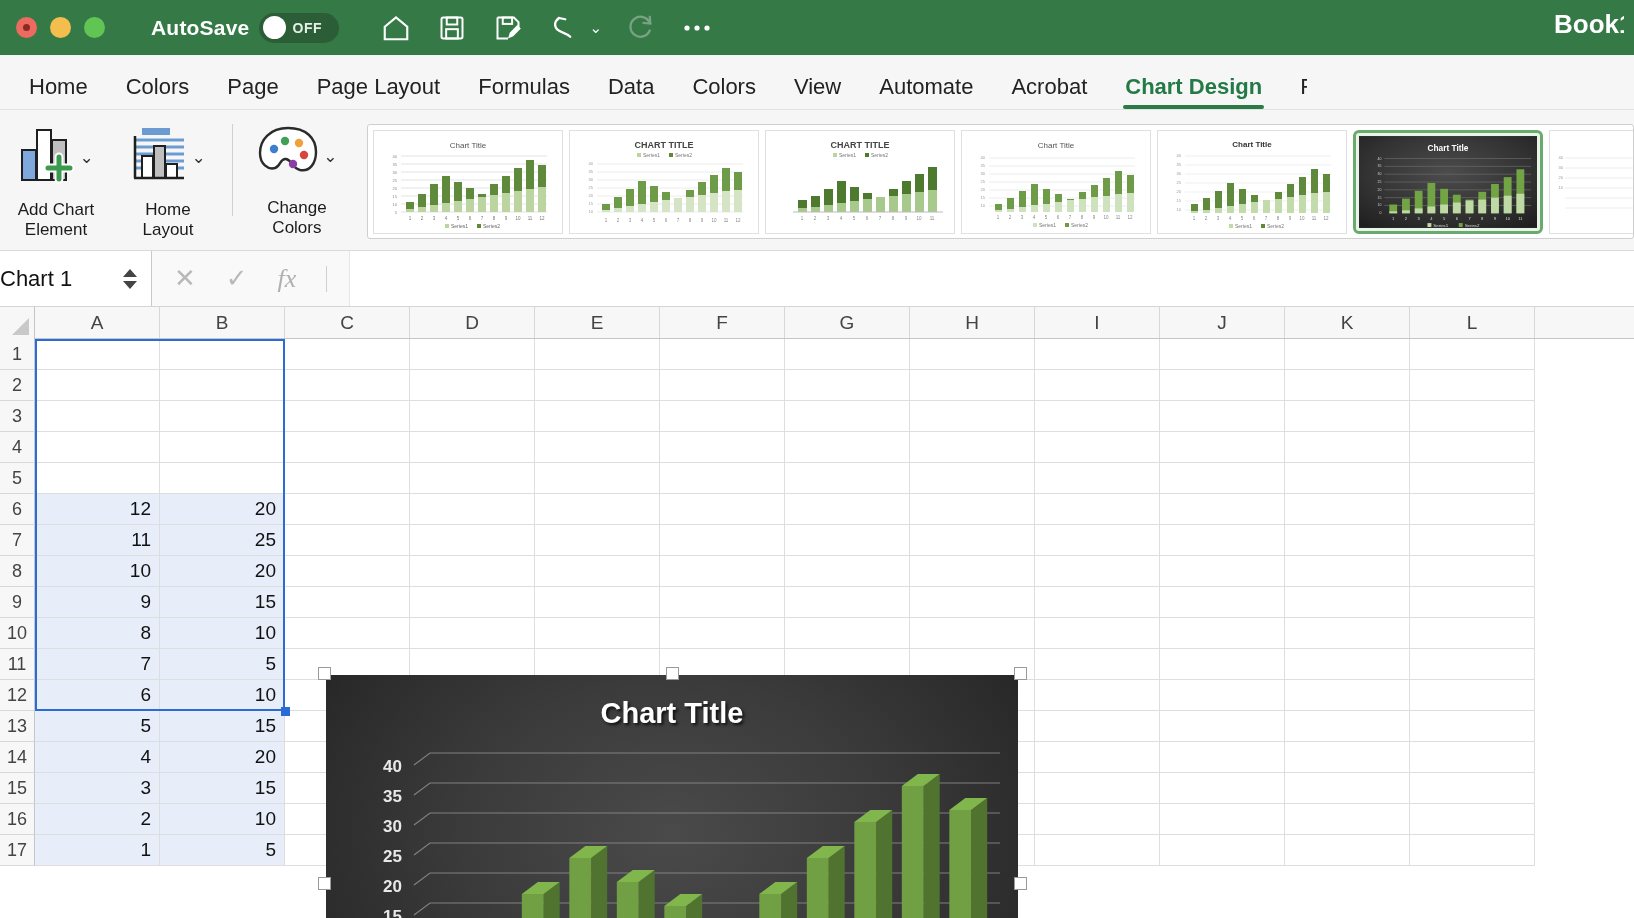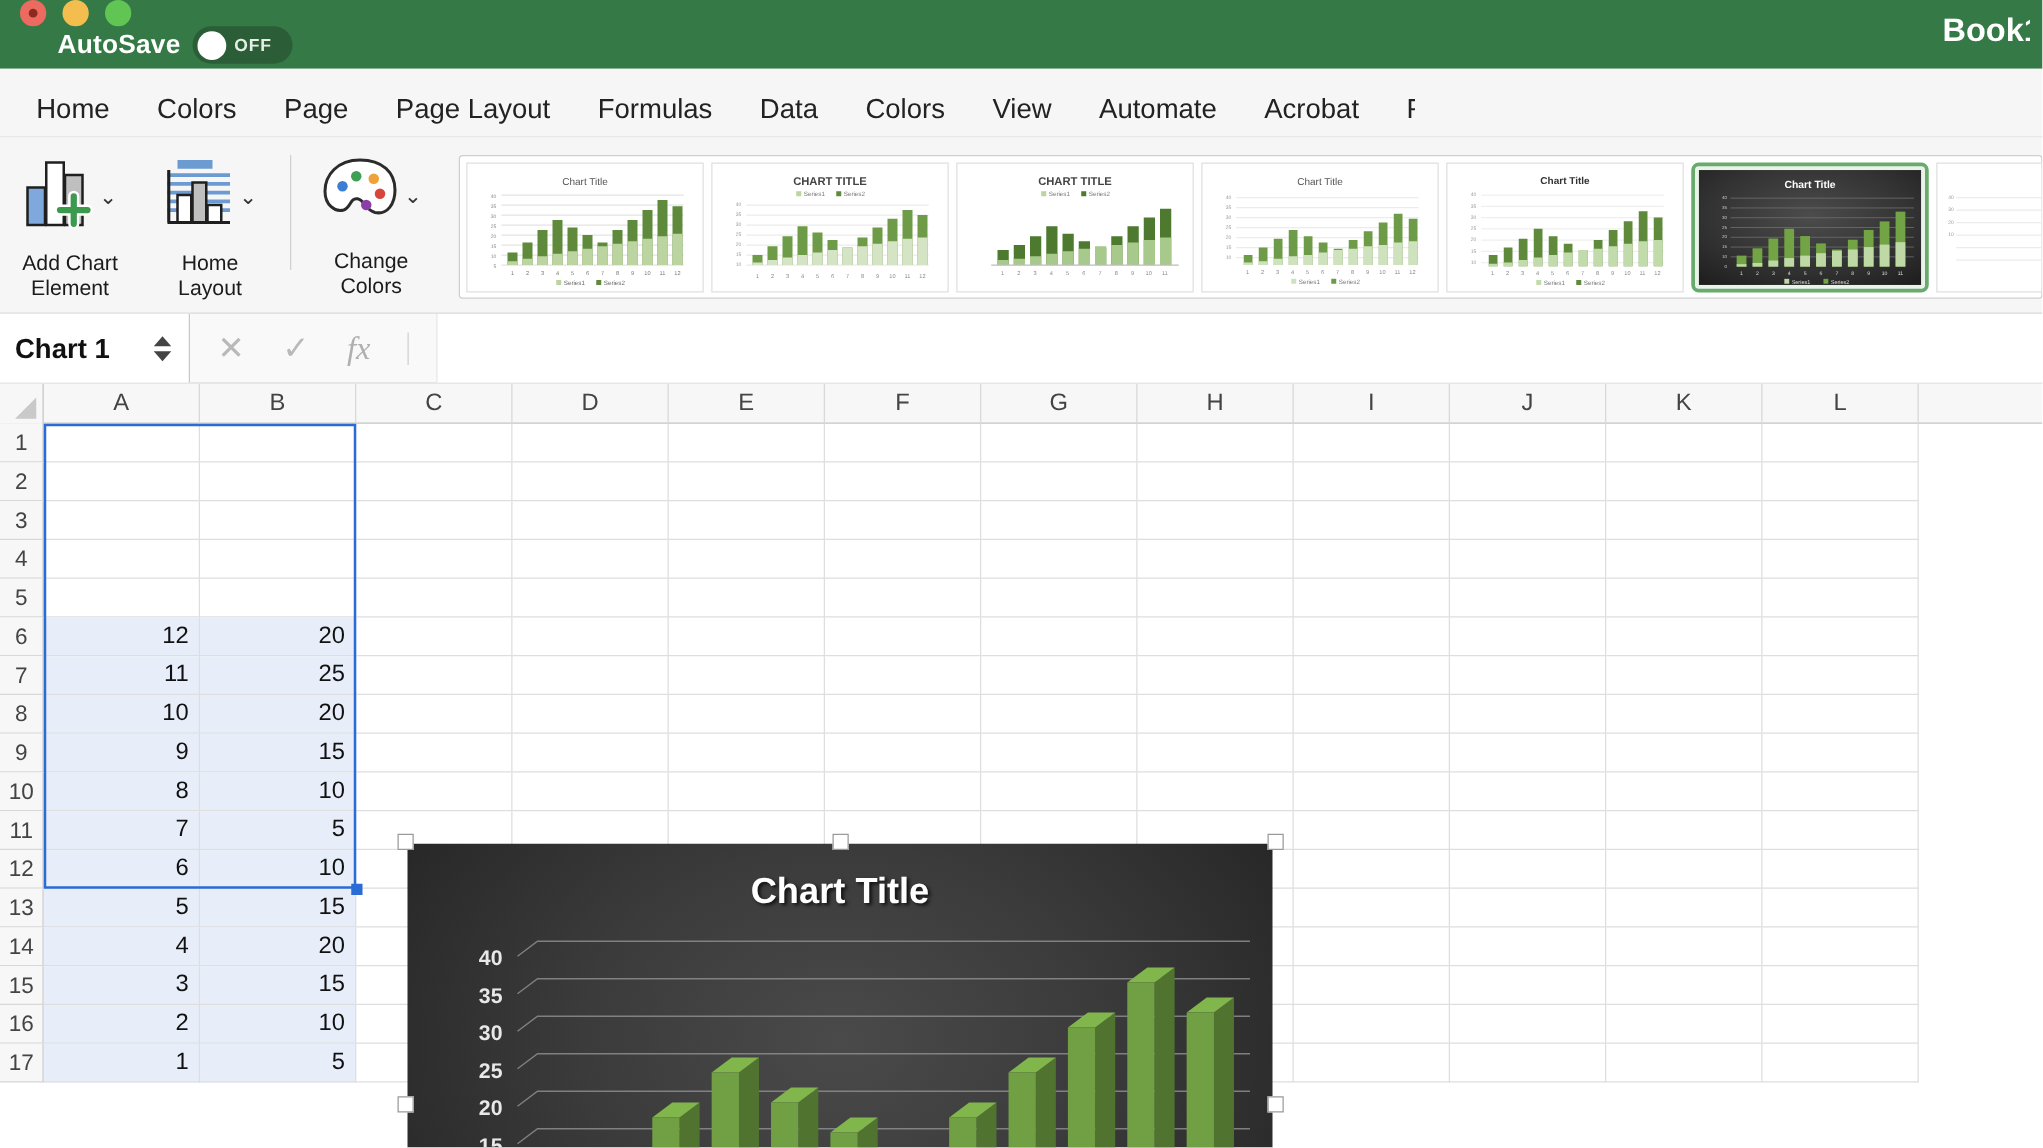--- a/index.html
+++ b/index.html
@@ -5,21 +5,21 @@
   * { box-sizing: border-box; margin: 0; padding: 0; }
   html, body {
     width: 1634px; height: 918px;
     font-family: "Liberation Sans", sans-serif;
     overflow: hidden; background: #fff;
   }
 
   
   .titlebar {
     height: 55px; background: #357A46;
-    display: flex; position: relative; flex-direction: column;
+    display: flex; align-items: center; position: relative;
   }
   .traffic { display: flex; gap: 13px; padding-left: 16px; }
   .light { width: 21px; height: 21px; border-radius: 50%; position: relative; }
   .light.red { background: #EC6A5F; }
   .light.yellow { background: #F4BE4F; }
   .light.green { background: #61C554; }
   .light.red::after {
     content: ""; position: absolute; width: 7px; height: 7px;
     border-radius: 50%; background: #8c2a22; left: 7px; top: 7px;
   }
@@ -94,22 +94,22 @@
   .gthumb.sel { border: 3px solid #69AB6D; border-radius: 6px; background: #EAF3EA; padding: 3px; }
   .gthumb svg { display: block; }
 
   
   .formula-bar {
     height: 56px; background: #F9F9F9; display: flex; align-items: center;
     border-bottom: 1px solid #d4d4d4;
   }
   .namebox {
     width: 152px; height: 100%; display: flex; align-items: center;
-    border-right: 1px solid #c9c9c9; padding-left: 12px;
-    background: #fff; position: relative; font-weight: bold;
+    border-right: 1px solid #c9c9c9; 
+    background: #fff; position: relative;
   }
   .namebox-text { font-size: 22px; color: #111; }
   .spinner { position: absolute; right: 14px; display: flex; flex-direction: column; gap: 4px; }
   .spinner i {
     width: 0; height: 0; border-left: 7px solid transparent;
     border-right: 7px solid transparent; display: block;
   }
   .spinner i.up { border-bottom: 8px solid #444; }
   .spinner i.dn { border-top: 8px solid #444; }
   .fb-btns { display: flex; align-items: center; gap: 30px; padding: 0 22px; }
@@ -246,20 +246,21 @@
   <div class="rtab">Home</div>
   <div class="rtab">Colors</div>
   <div class="rtab">Page</div>
   <div class="rtab">Page Layout</div>
   <div class="rtab">Formulas</div>
   <div class="rtab">Data</div>
   <div class="rtab">Colors</div>
   <div class="rtab">View</div>
   <div class="rtab">Automate</div>
   <div class="rtab">Acrobat</div>
+  <div class="rtab active">Chart Design</div>
   <div class="rtab clipped">Format</div>
 </div>
 
 <div class="ribbon">
 
   <div class="rgroup">
     <div class="rcmd">
       <div class="rcmd-ico-row">
         <span>
           <svg width="58" height="62" viewBox="0 0 58 62">

